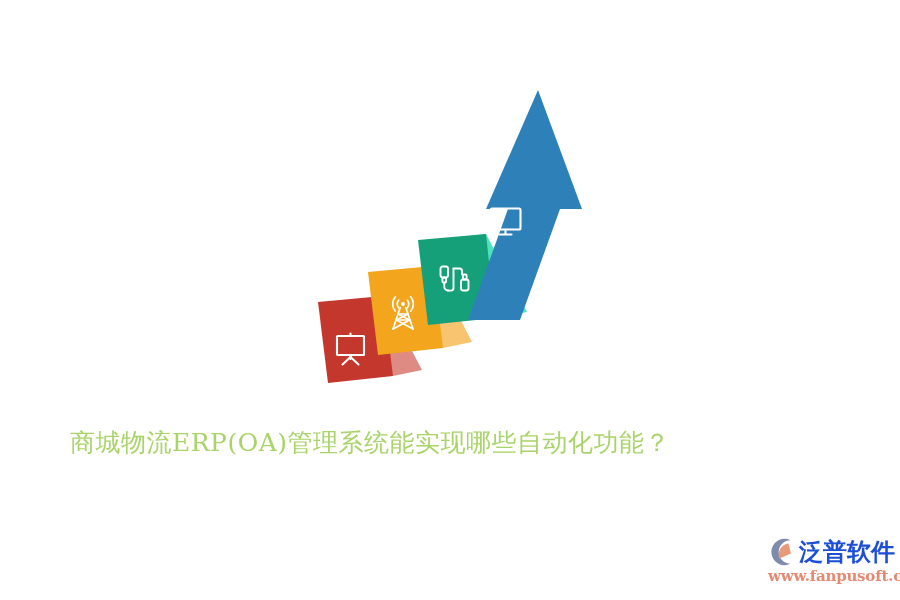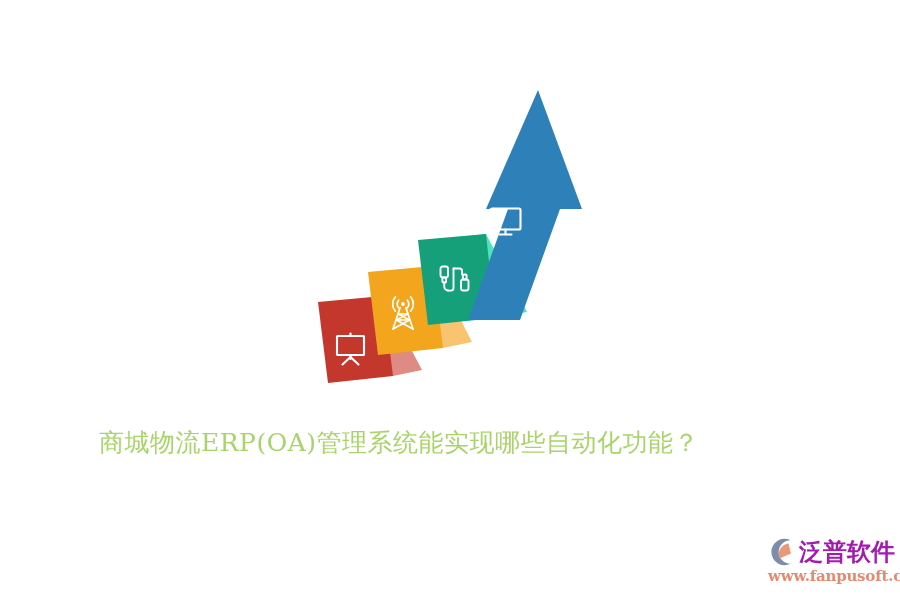--- a/index.html
+++ b/index.html
@@ -41,21 +41,20 @@
     left: 0;
     top: 424px;
     width: 740px;
     text-align: center;
     font-family: "DejaVu Serif", "Liberation Serif", serif;
     font-size: 25px;
     line-height: 38px;
     letter-spacing: 0.5px;
     color: #a9d46a;
     white-space: nowrap;
-    padding-left: 29px;
     -webkit-font-smoothing: antialiased;
   }
   #caption .cap-line {
     display: block;
     color: #a9d46a;
   }
 
   
   #watermark {
     position: absolute;
@@ -75,21 +74,21 @@
   .wm-mark {
     width: 30px;
     height: 30px;
     flex: 0 0 30px;
     margin-right: 3px;
   }
   .wm-brand {
     font-family: "DejaVu Sans", "Liberation Sans", sans-serif;
     font-size: 24px;
     font-weight: bold;
-    color: #a21caf;
+    color: #1d4ed8;
     letter-spacing: 0px;
     line-height: 28px;
     white-space: nowrap;
   }
   .wm-url {
     font-family: "DejaVu Serif", "Liberation Serif", serif;
     font-size: 15px;
     font-weight: bold;
     color: #e58a72;
     letter-spacing: -0.2px;

